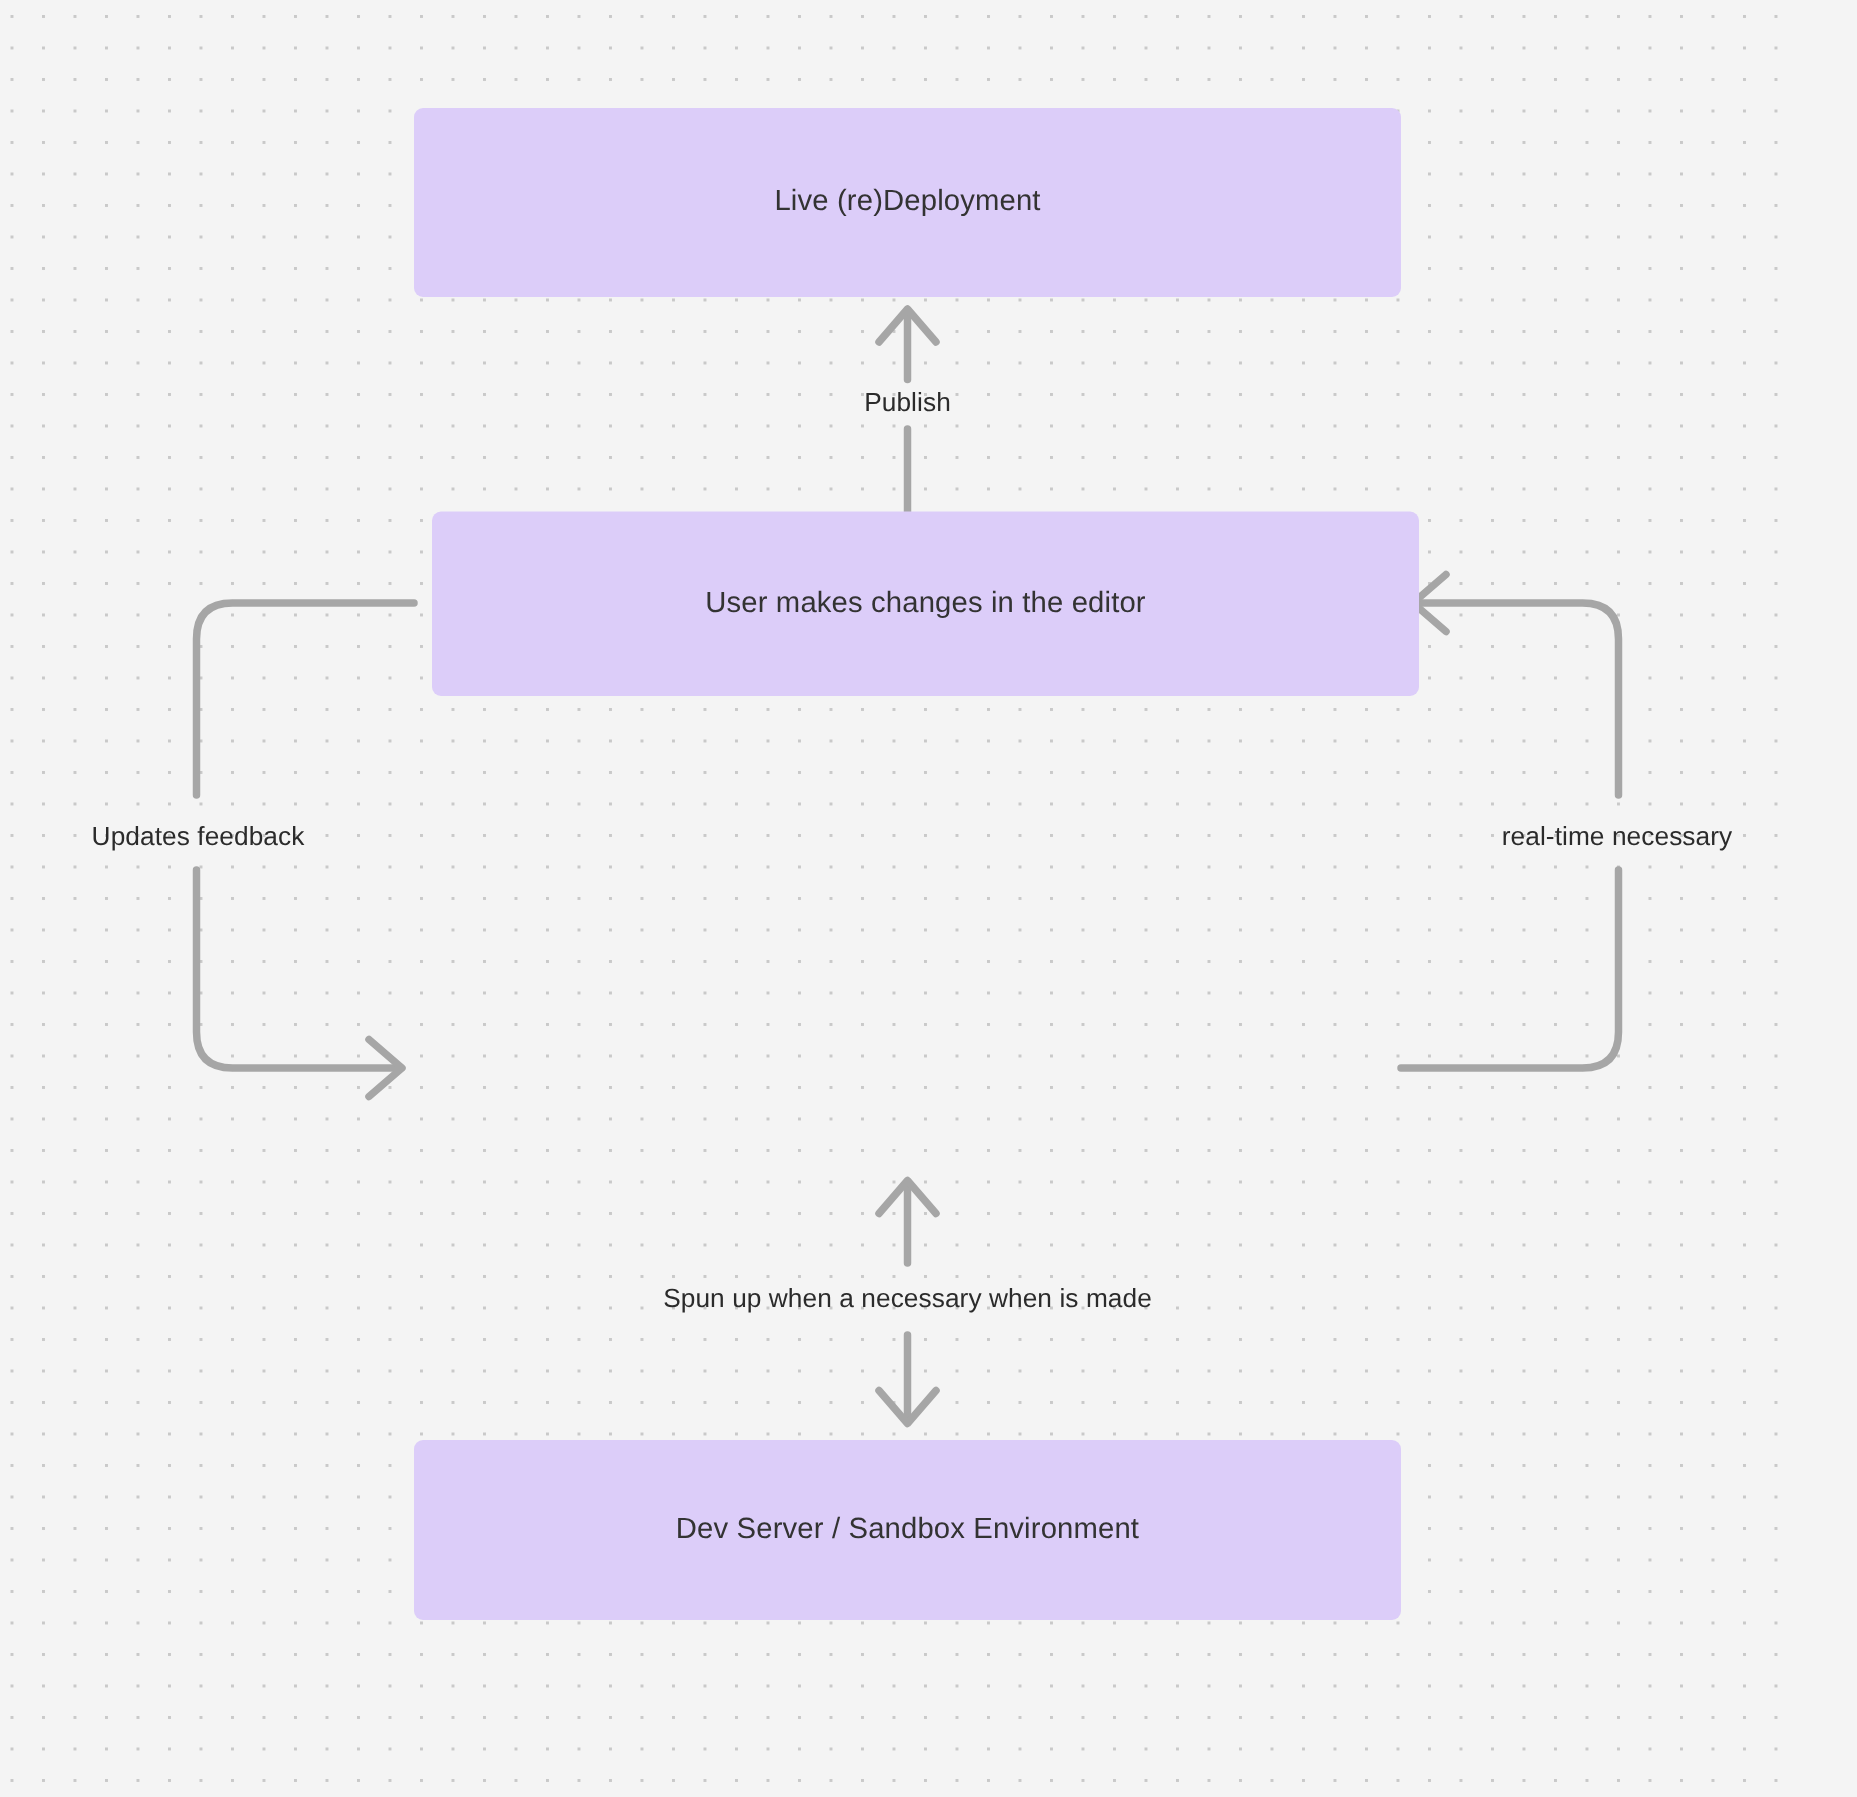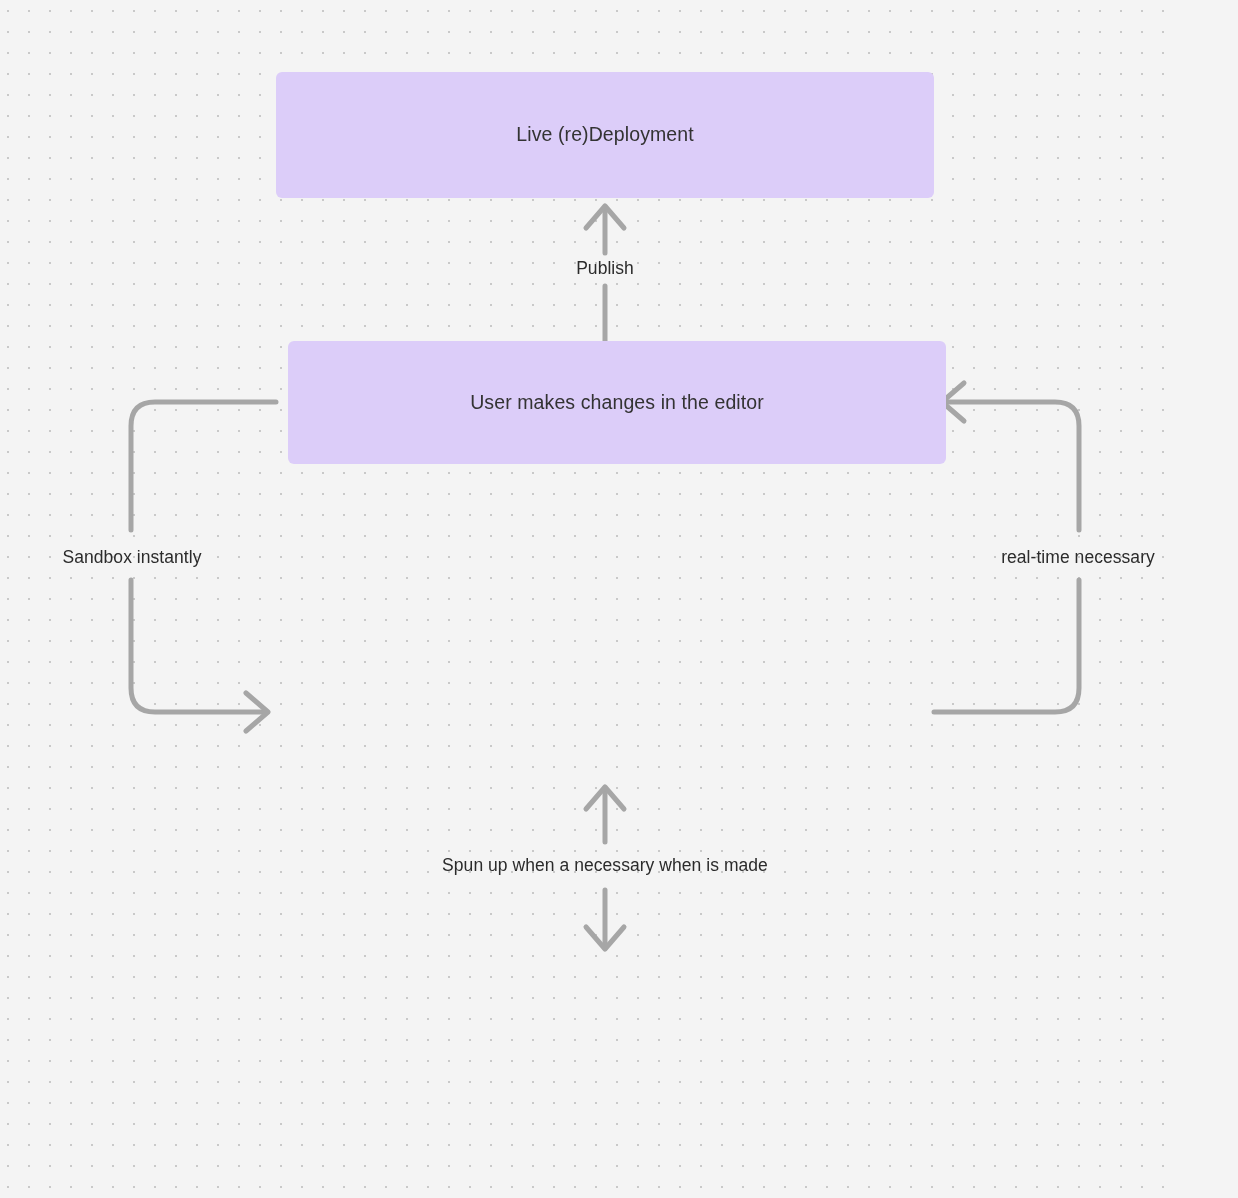--- a/index.html
+++ b/index.html
@@ -13,20 +13,21 @@
   }
   #canvas {
     position: relative;
     width: 1175px;
     height: 1198px;
     overflow: hidden;
     background-color: #f4f4f4;
     background-image: radial-gradient(circle at 1px 1px, #c9c9c9 1.1px, transparent 1.3px);
     background-size: 21px 21px;
     background-position: 7px 10px;
+    padding-left: 20px;
   }
   #edges {
     position: absolute;
     inset: 0;
     width: 1238px;
     height: 1198px;
     pointer-events: none;
   }
   .node {
     position: absolute;
@@ -96,22 +97,25 @@
 
   <div class="node" style="left:276px; top:72px; width:658px; height:126px;">
     <span class="node-label">Live (re)Deployment</span>
   </div>
 
   <div class="node" style="left:276px; top:341px; width:658px; height:123px;margin-left:12px;">
     <span class="node-label">User makes changes in the editor</span>
   </div>
 
 
+  <div class="node" style="left:276px; top:960px; width:658px; height:120px;">
+    <span class="node-label">Dev Server / Sandbox Environment</span>
+  </div>
 
   <div class="edge-label center" style="left:605px; top:269px;">Publish</div>
 
-  <div class="edge-label center" style="left:132px; top:558px;">Sandbox instantly</div>
+  <div class="edge-label center" style="left:132px; top:558px;">Updates feedback</div>
 
   <div class="edge-label center" style="left:1078px; top:558px;">real-time necessary</div>
 
   <div class="edge-label center" style="left:605px; top:866px;">Spun up when a necessary when is made</div>
 
 </div>
 
 </body></html>

